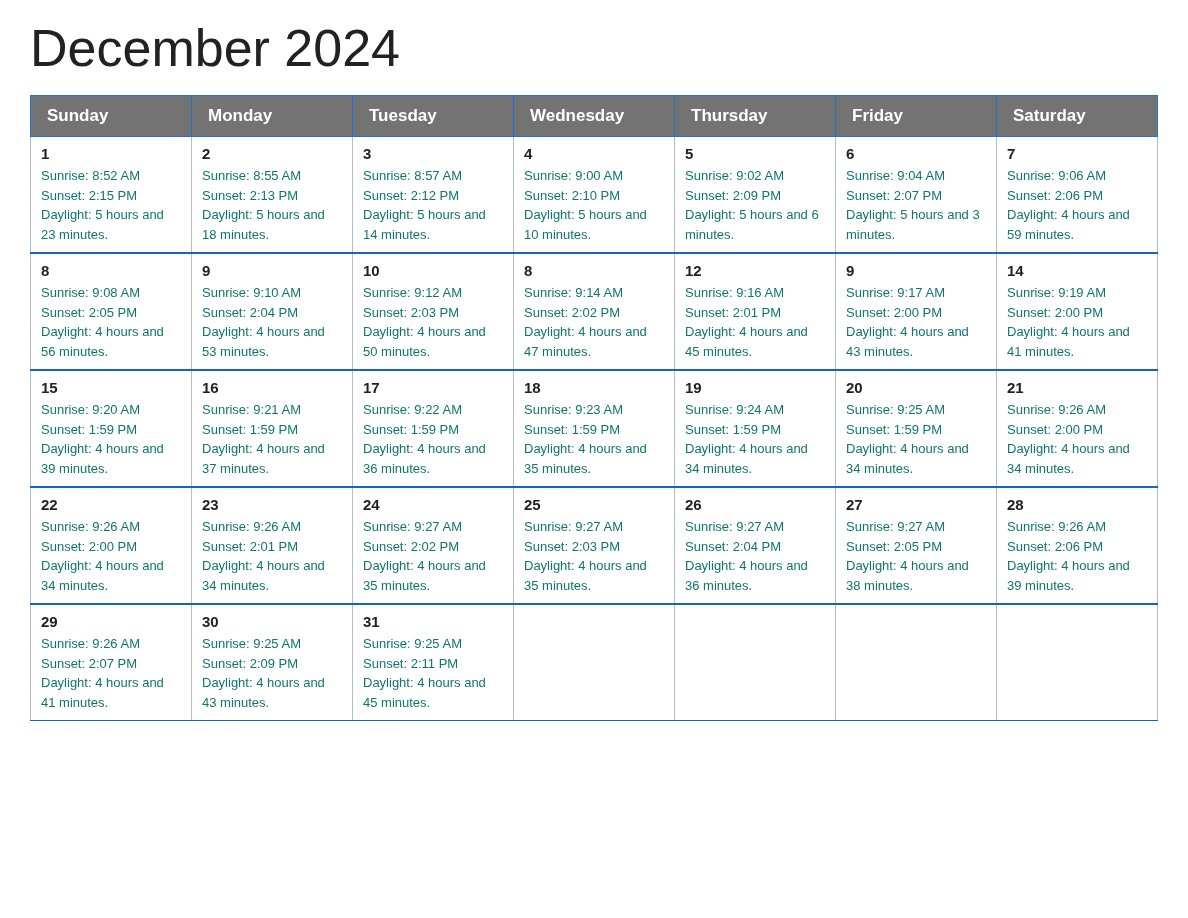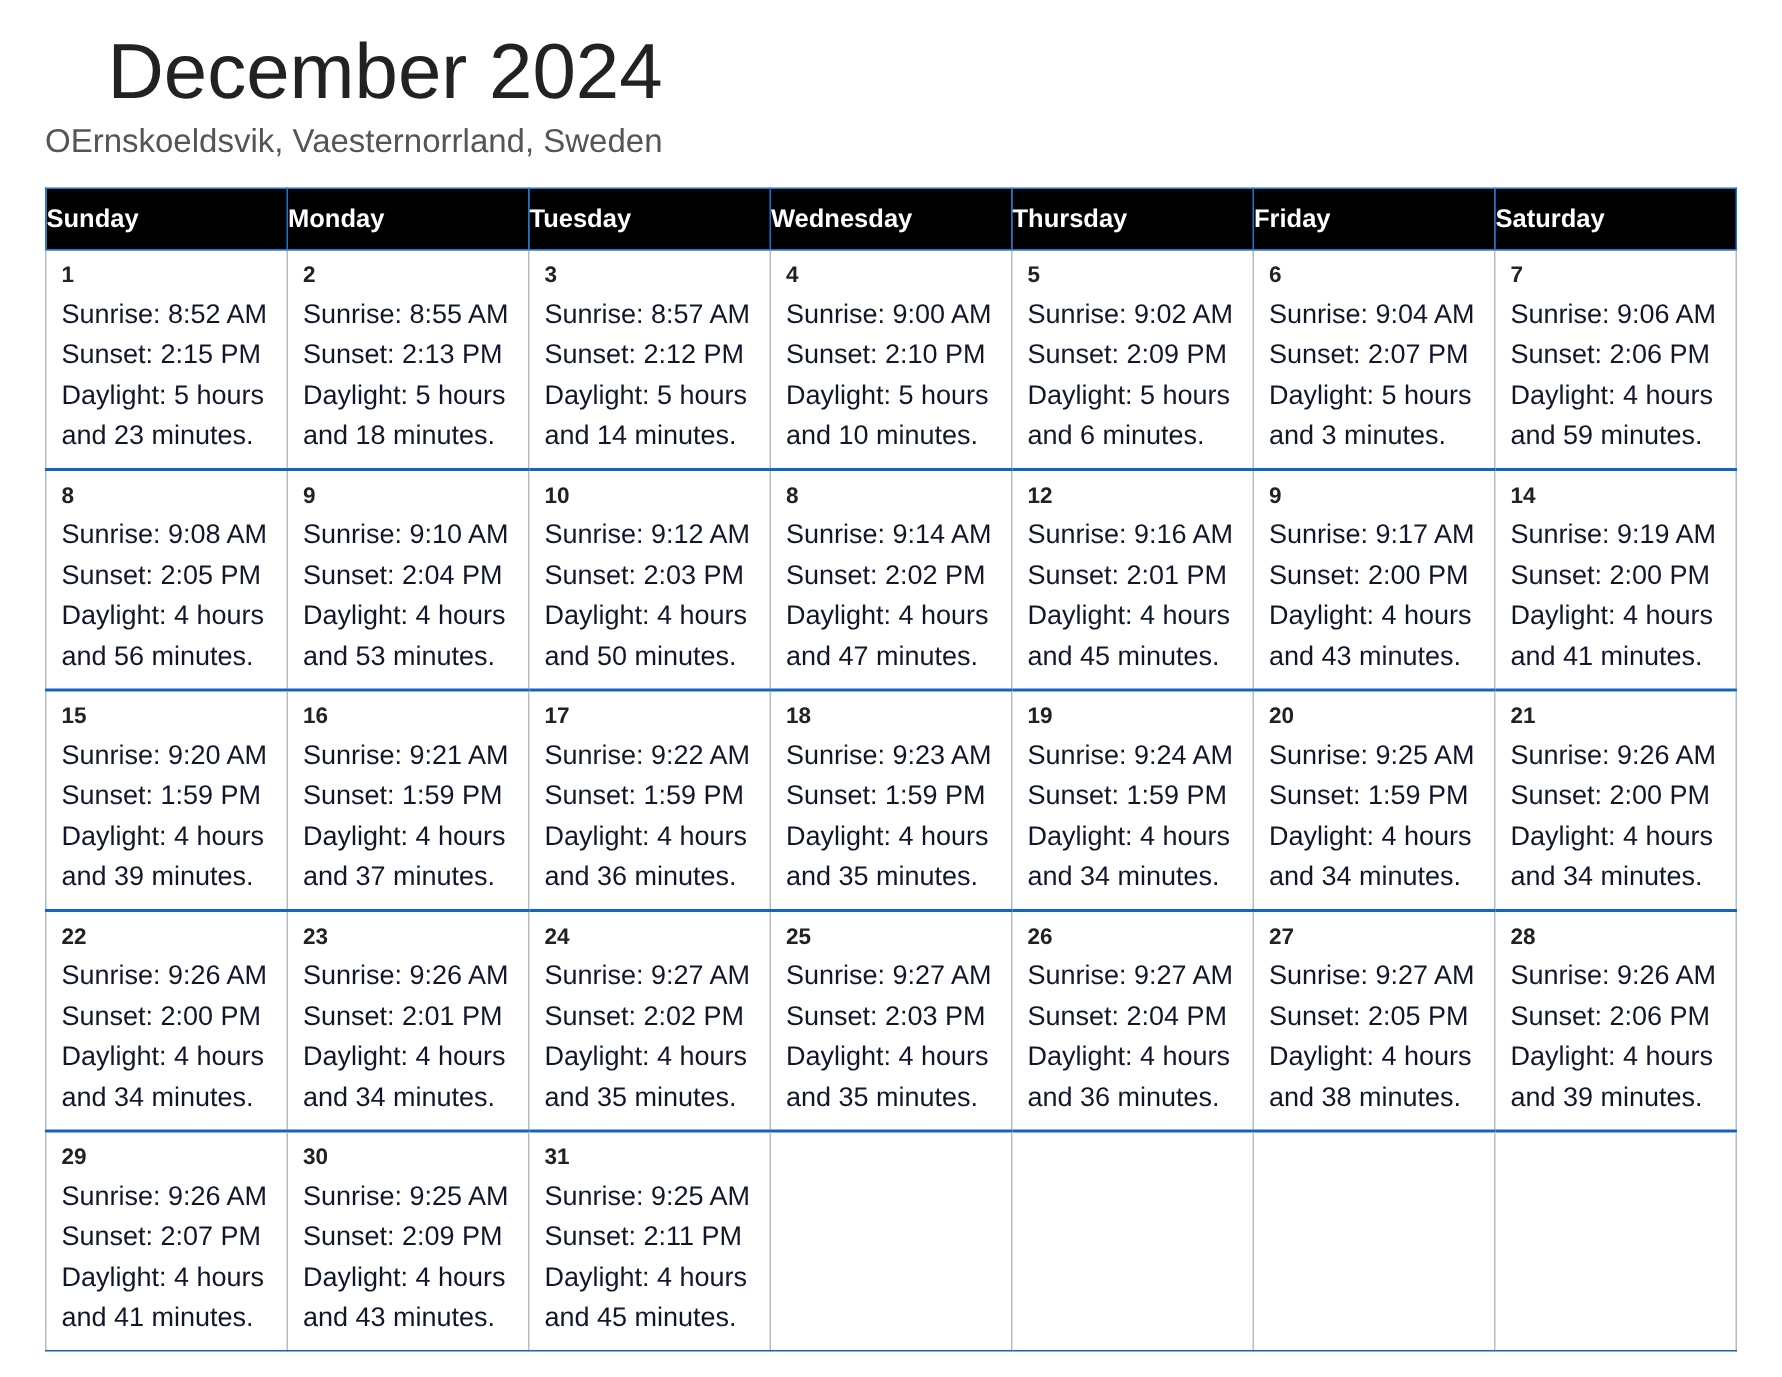--- a/index.html
+++ b/index.html
@@ -53,25 +53,25 @@
       font-size: 22px;
       color: #555;
       margin-top: 4px;
     }
     .calendar-table {
       width: 100%;
       border-collapse: collapse;
       border: 1.5px solid #1565c0;
     }
     .calendar-table th {
-      background-color: #000000;
+      background-color: #737373;
       color: #fff;
       font-size: 17px;
       font-weight: bold;
-      padding: 10px 0;
+      padding: 10px 16px;
       text-align: left;
       border: 1px solid #1976d2;
     }
     .calendar-table td {
       vertical-align: top;
       padding: 8px 10px;
       border: 1px solid #b0bec5;
       width: calc(100% / 7);
       font-size: 13px;
       min-height: 90px;
@@ -81,38 +81,37 @@
       border-bottom: 1.5px solid #1565c0;
       margin-top: 12px;
     }
     .day-number {
       font-size: 15px;
       font-weight: bold;
       color: #222;
       margin-bottom: 4px;
     }
     .day-info {
-      font-size: 18px;
-      color: #0f172a;
+      font-size: 13px;
+      color: #0f766e;
       line-height: 1.5;
     }
     .empty-cell {
       background: #fff;
     }
     .row-divider td {
       border-top: 2px solid #1565c0;
     }
   </style>
 </head>
 <body>
 
 <div class="header-area">
   <div class="title-area">
     <div class="month-title">December 2024</div>
-    <div class="location-title">OErnskoeldsvik, Vaesternorrland, Sweden</div>
   </div>
 </div>
 
 <table class="calendar-table">
   <thead>
     <tr>
     <th>Sunday</th>
         <th>Monday</th>
         <th>Tuesday</th>
         <th>Wednesday</th>

